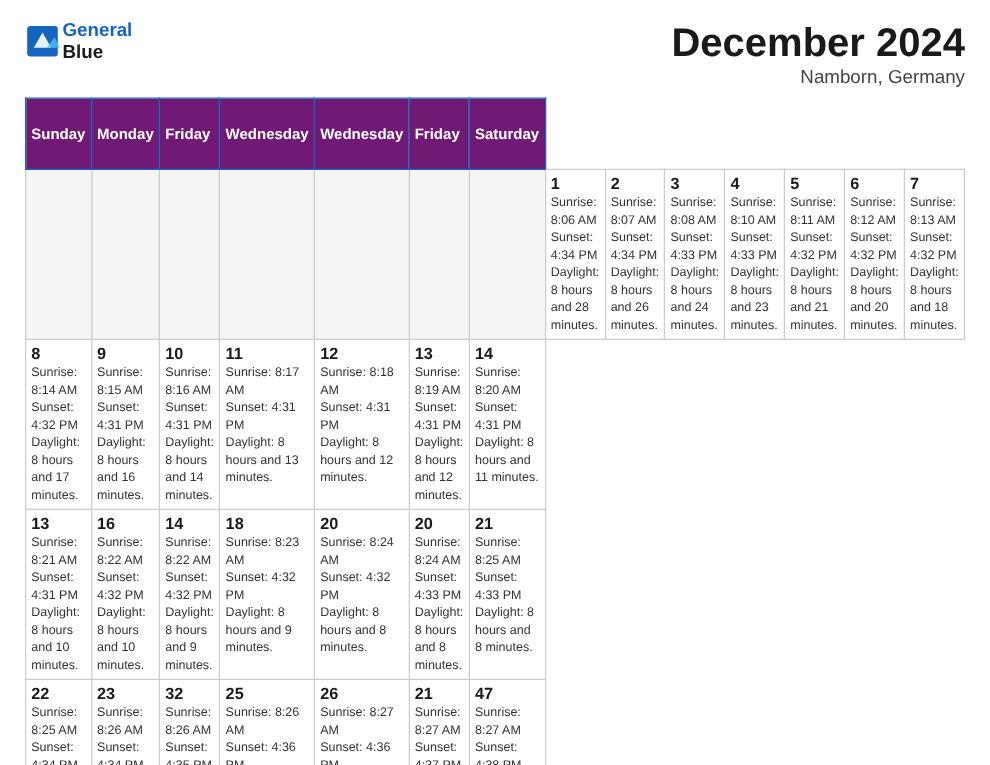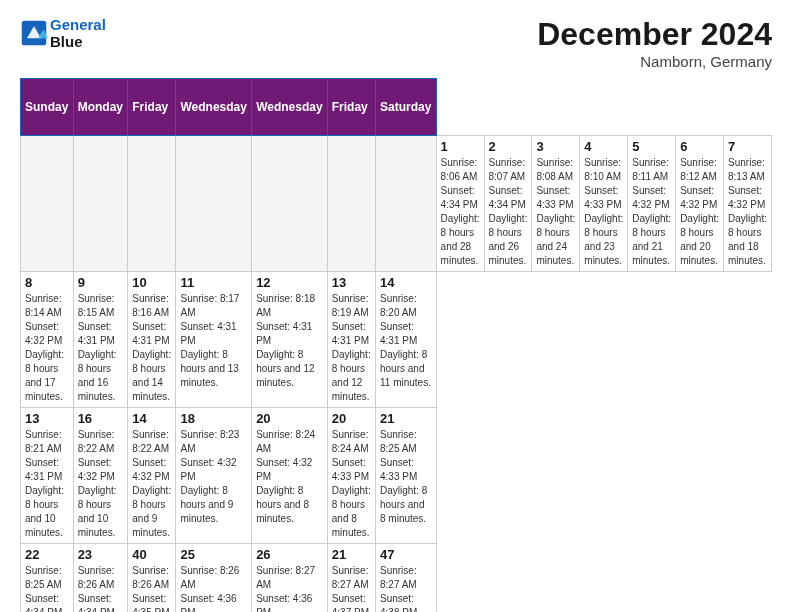--- a/index.html
+++ b/index.html
@@ -219,21 +219,21 @@
         <tr class="week-row">
           <td>
             <span class="day-num">22</span>
             <div class="day-info">Sunrise: 8:25 AM<br>Sunset: 4:34 PM<br>Daylight: 8 hours and 8 minutes.</div>
           </td>
           <td>
             <span class="day-num">23</span>
             <div class="day-info">Sunrise: 8:26 AM<br>Sunset: 4:34 PM<br>Daylight: 8 hours and 8 minutes.</div>
           </td>
           <td>
-            <span class="day-num">40</span>
+            <span class="day-num">32</span>
             <div class="day-info">Sunrise: 8:26 AM<br>Sunset: 4:35 PM<br>Daylight: 8 hours and 8 minutes.</div>
           </td>
           <td>
             <span class="day-num">25</span>
             <div class="day-info">Sunrise: 8:26 AM<br>Sunset: 4:36 PM<br>Daylight: 8 hours and 9 minutes.</div>
           </td>
           <td>
             <span class="day-num">26</span>
             <div class="day-info">Sunrise: 8:27 AM<br>Sunset: 4:36 PM<br>Daylight: 8 hours and 9 minutes.</div>
           </td>

